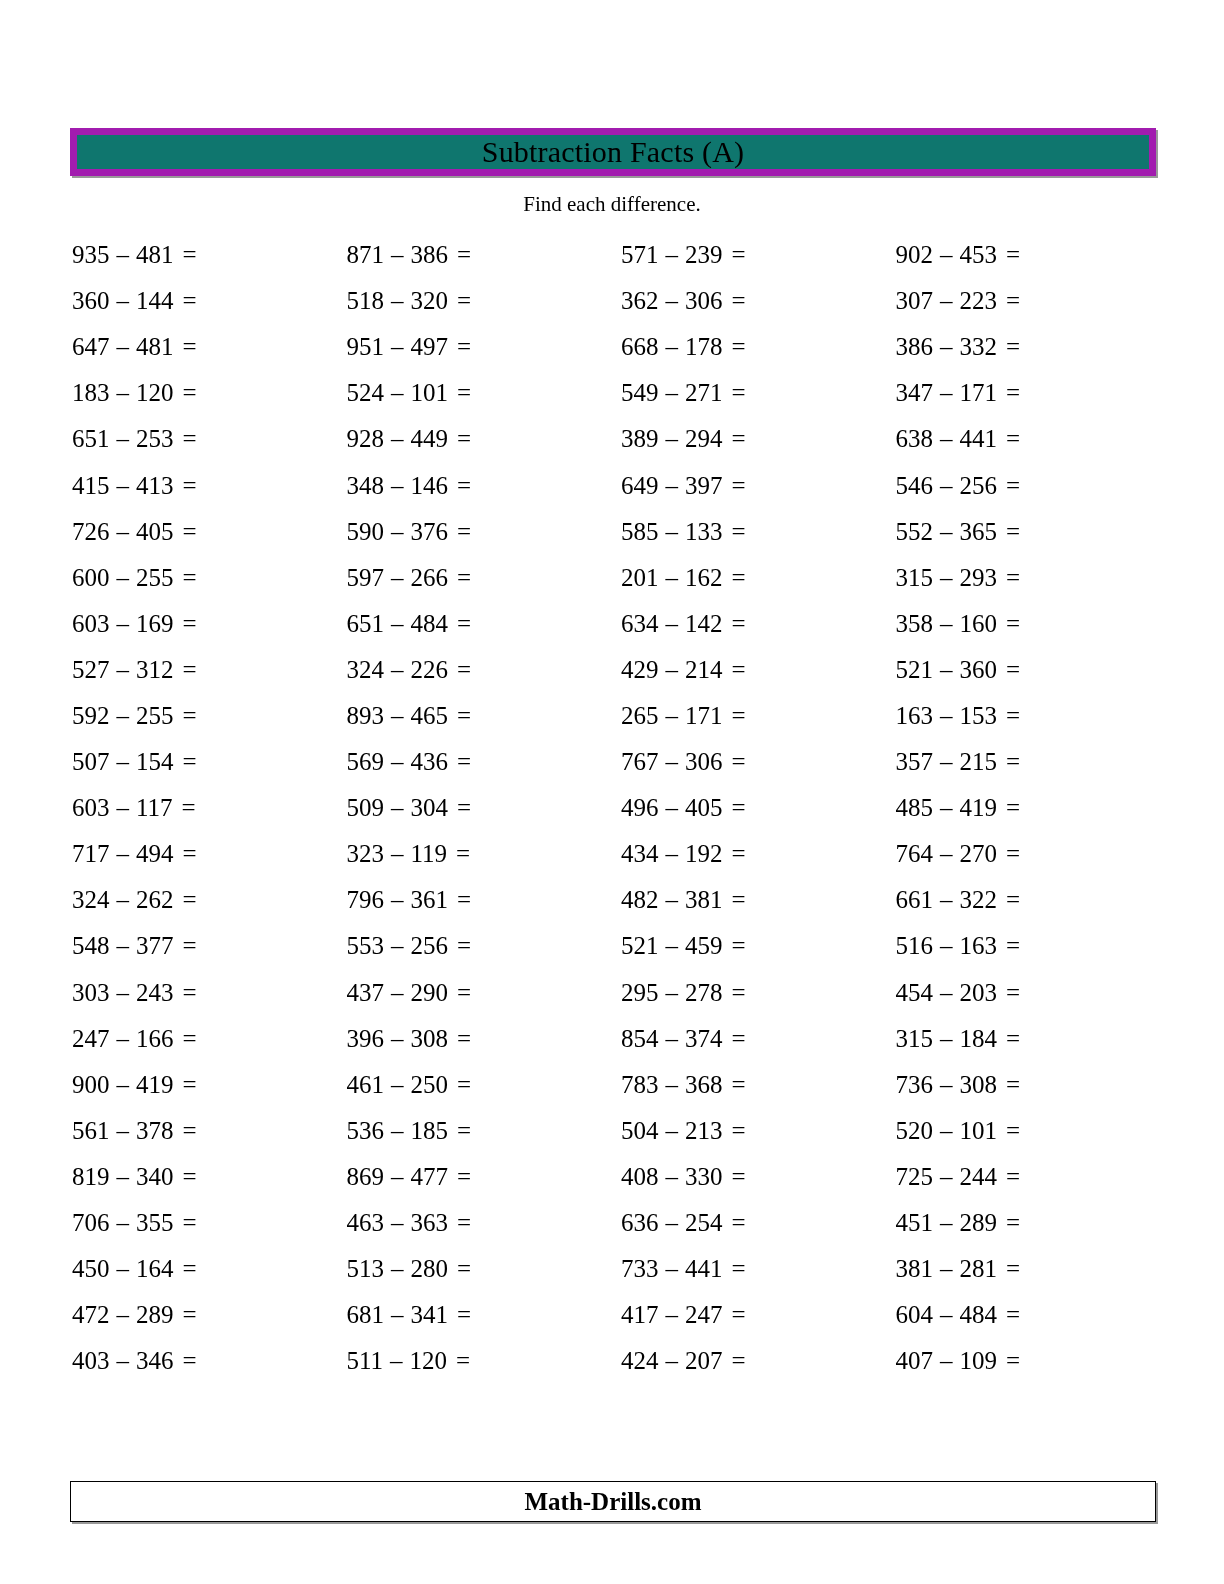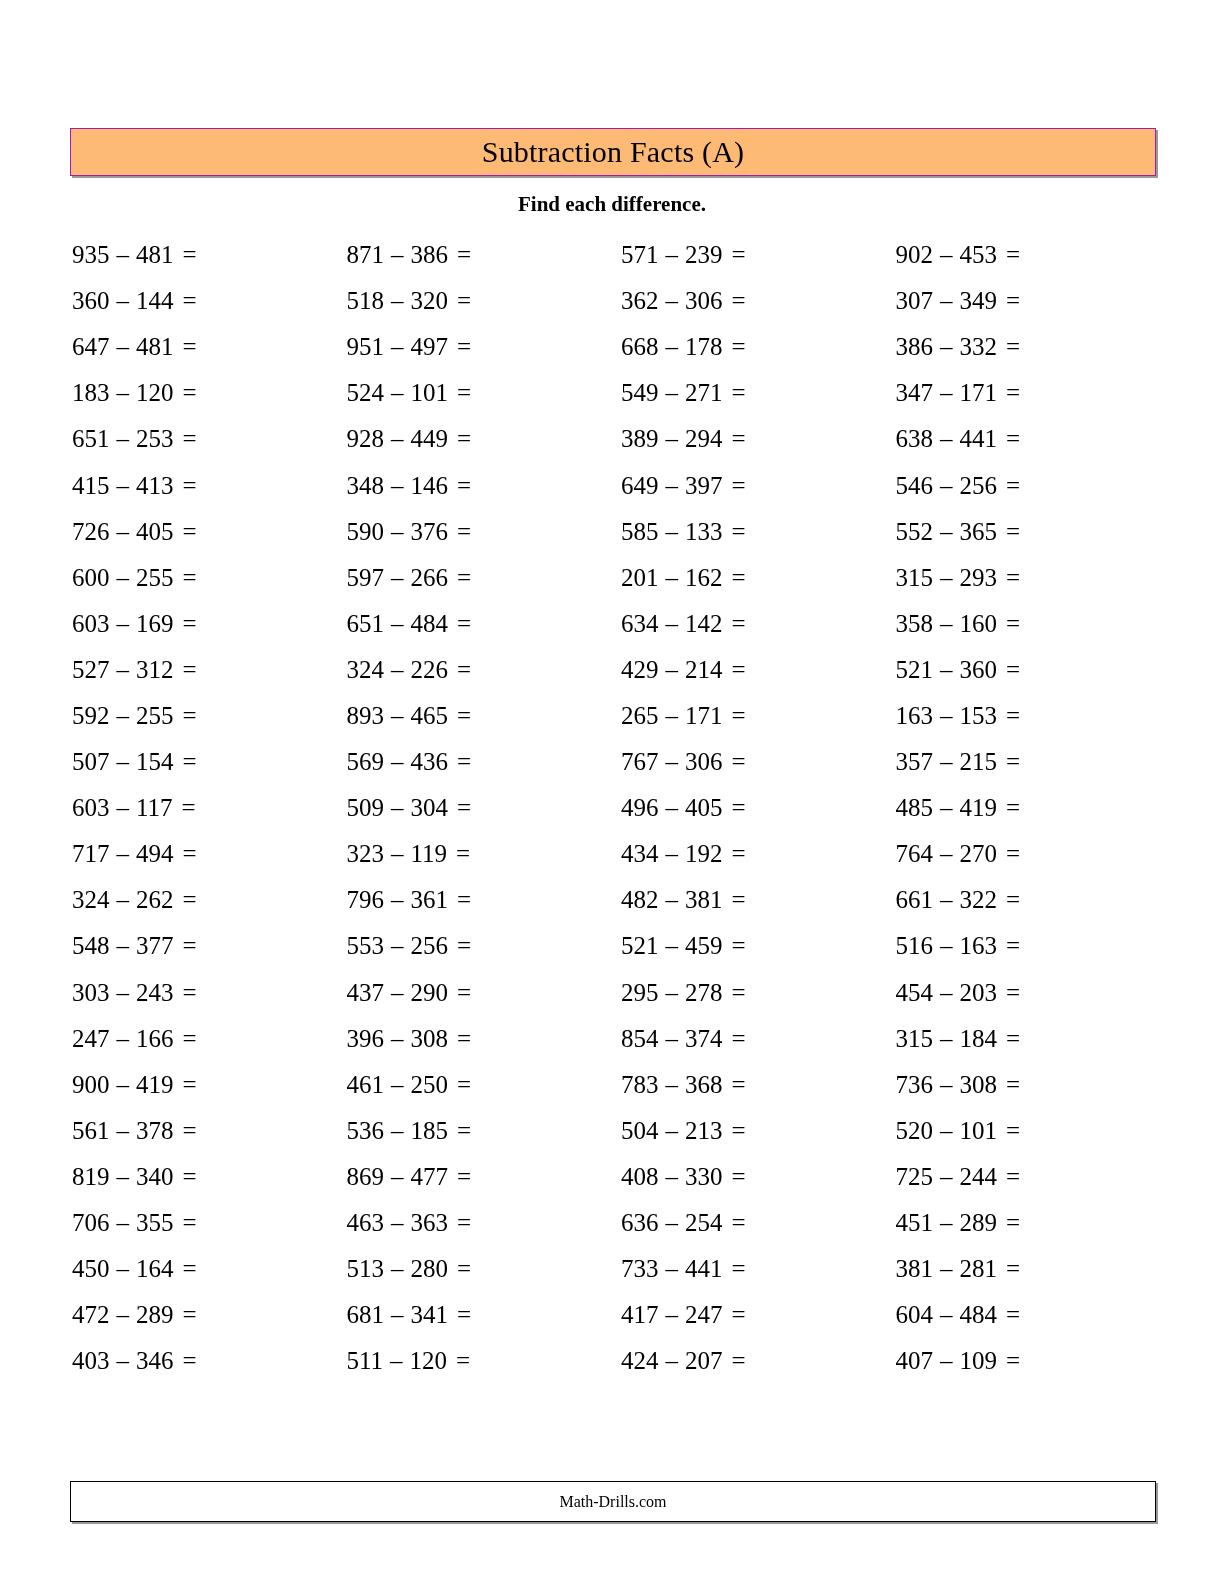--- a/index.html
+++ b/index.html
@@ -22,44 +22,43 @@
     height: 1584px;
   }
 
   
   .title-box {
     position: absolute;
     left: 70px;
     top: 128px;
     width: 1086px;
     height: 48px;
-    border: 1px solid #a21caf;
+    border: 7px solid #a21caf;
     box-shadow: 2px 2px 0 0 #999999;
-    background: #fdba74;
+    background: #0f766e;
     box-sizing: border-box;
     display: flex;
     align-items: center;
     justify-content: center;
   }
   .title-text {
     font-size: 30px;
     line-height: 1;
     letter-spacing: 0.2px;
     white-space: nowrap;
   }
 
   
   .instruction {
     position: absolute;
     left: 0;
     top: 192px;
     width: 1224px;
     text-align: center;
     font-size: 21px;
-    font-weight: bold;
   }
 
   
   .grid {
     position: absolute;
     left: 70px;
     top: 232px;
     width: 1086px;
     display: grid;
     grid-template-columns: repeat(4, 1fr);
@@ -87,22 +86,23 @@
     height: 41px;
     border: 1px solid #000000;
     box-shadow: 2px 2px 0 0 #999999;
     background: #ffffff;
     box-sizing: border-box;
     display: flex;
     align-items: center;
     justify-content: center;
   }
   .footer-text {
-    font-size: 16px;
+    font-size: 25px;
     white-space: nowrap;
+    font-weight: bold;
   }
 </style>
 </head>
 <body>
 
 <div class="page">
 
   <div class="title-box">
     <span class="title-text">Subtraction Facts (A)</span>
   </div>
@@ -155,21 +155,21 @@
       <div class="cell">
         <span class="num">362</span>
         <span class="op">–</span>
         <span class="num">306</span>
         <span class="eq">=</span>
         <span class="answer-blank"></span>
       </div>
       <div class="cell">
         <span class="num">307</span>
         <span class="op">–</span>
-        <span class="num">349</span>
+        <span class="num">223</span>
         <span class="eq">=</span>
         <span class="answer-blank"></span>
       </div>
       <div class="cell">
         <span class="num">647</span>
         <span class="op">–</span>
         <span class="num">481</span>
         <span class="eq">=</span>
         <span class="answer-blank"></span>
       </div>

